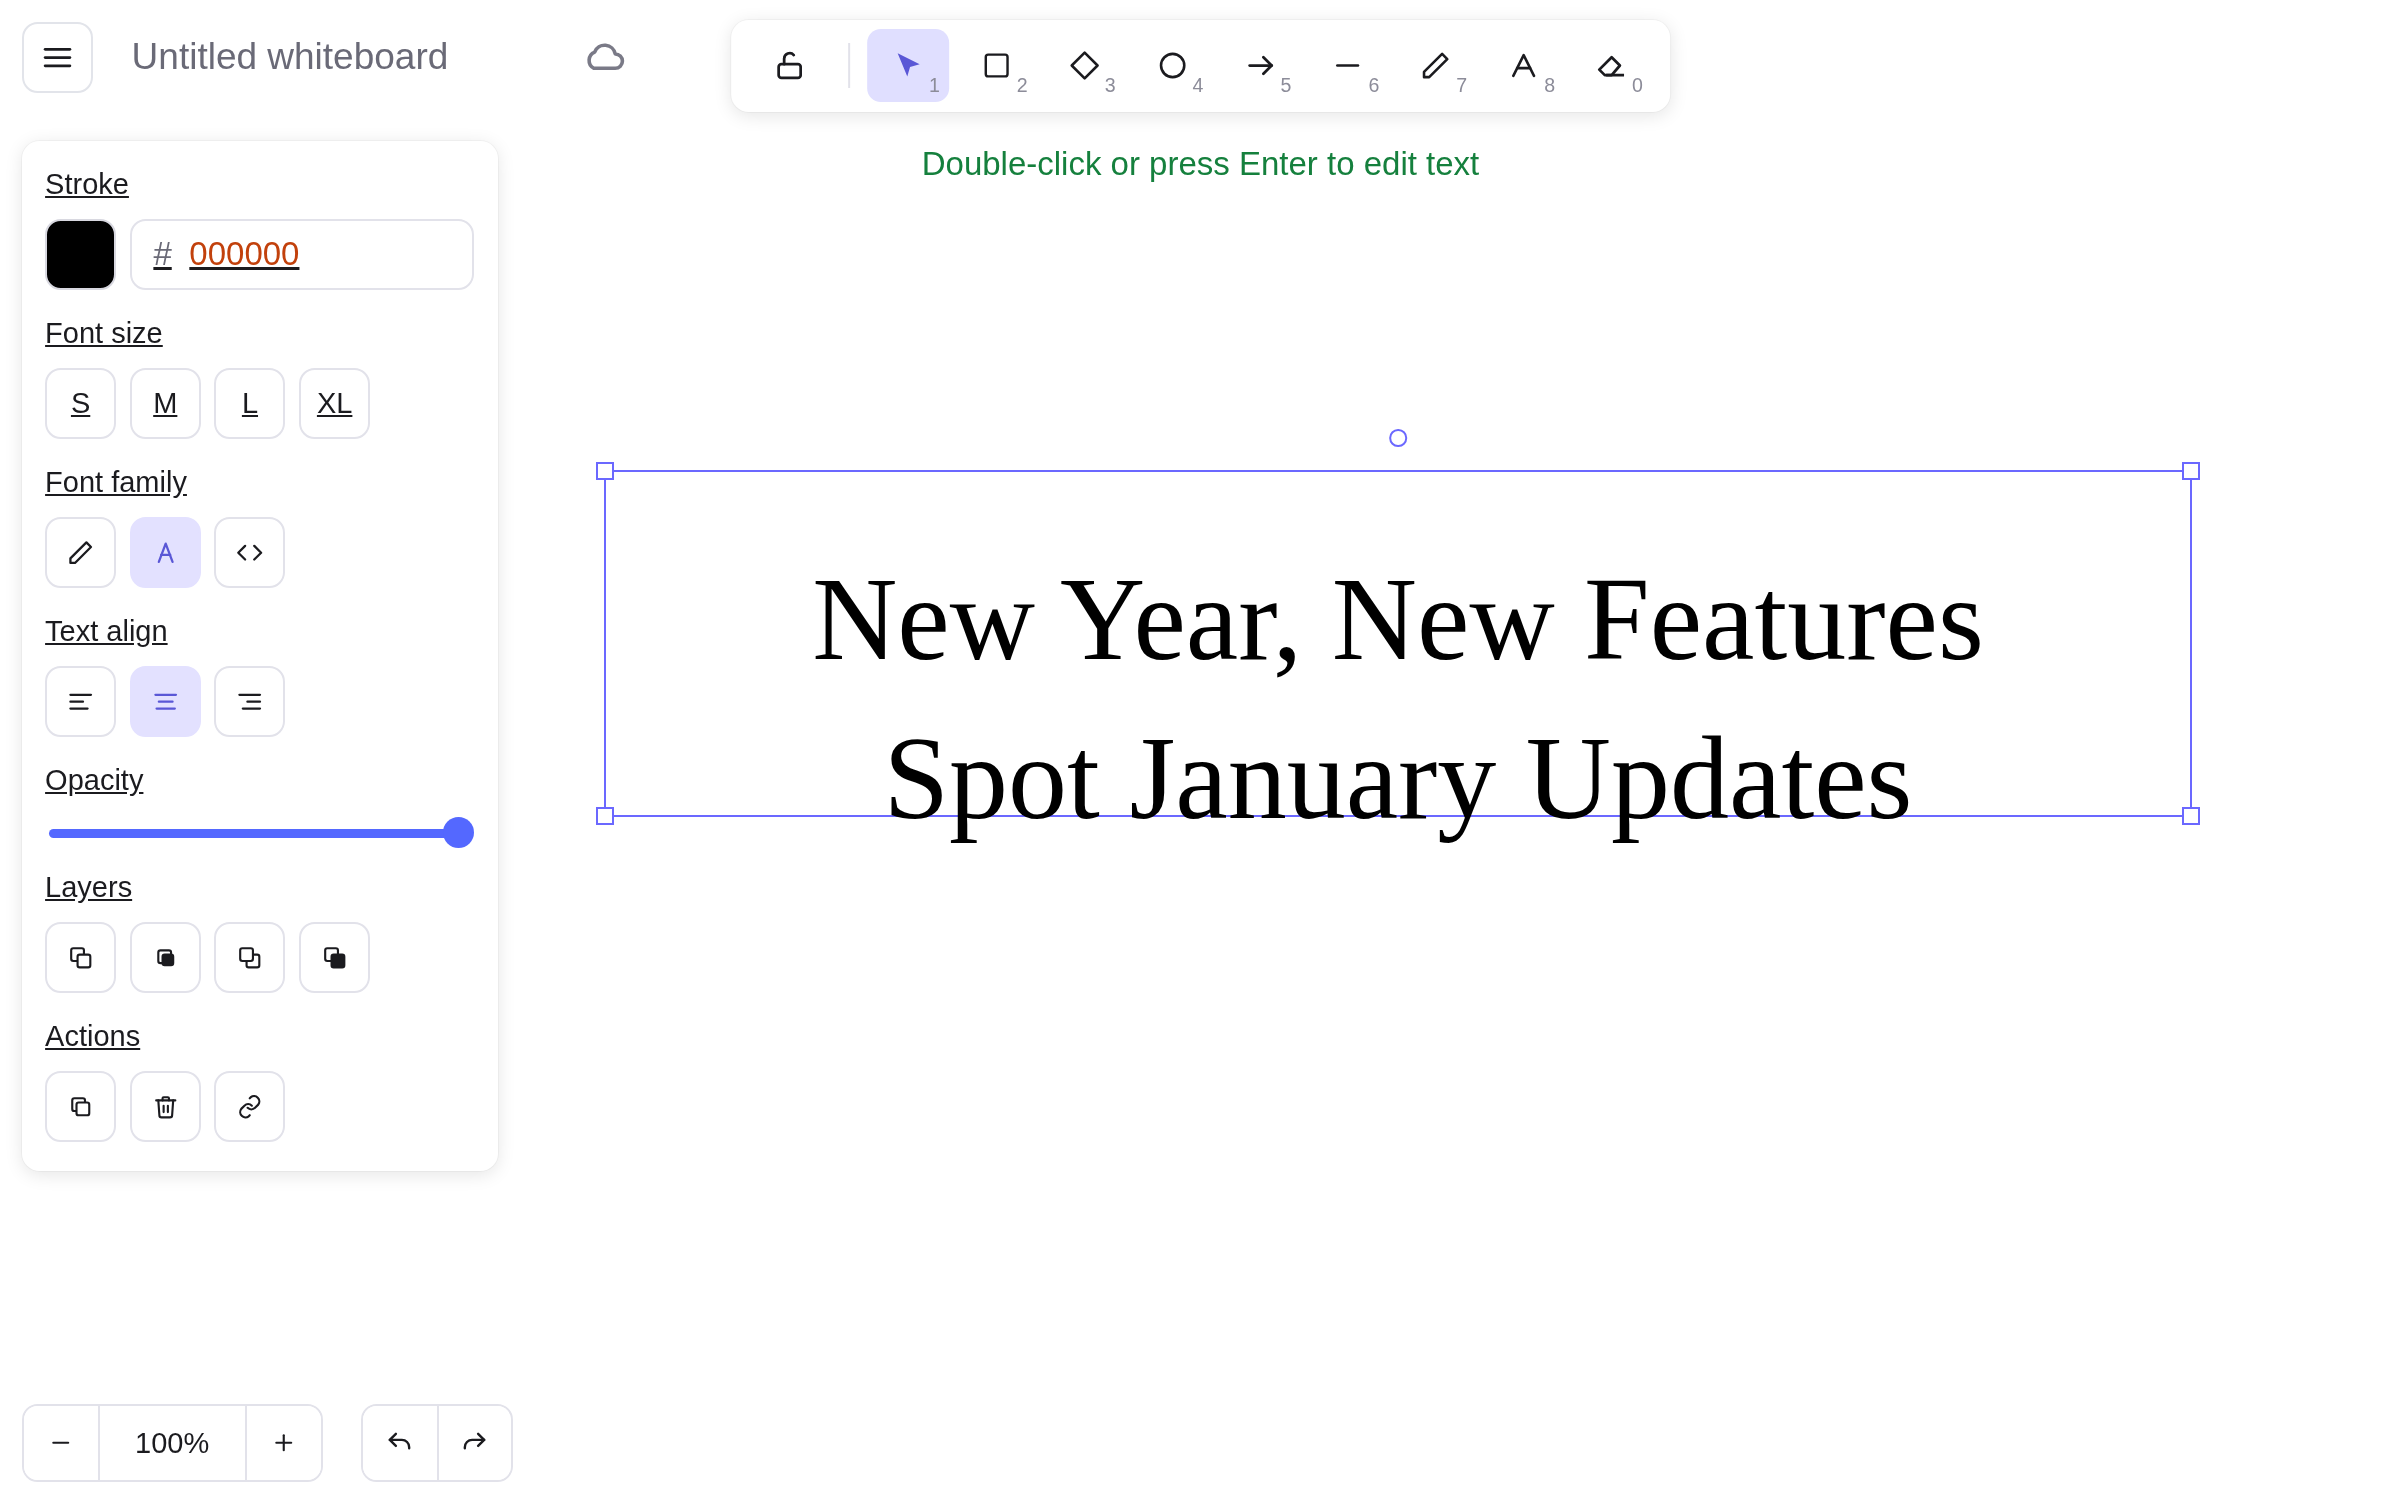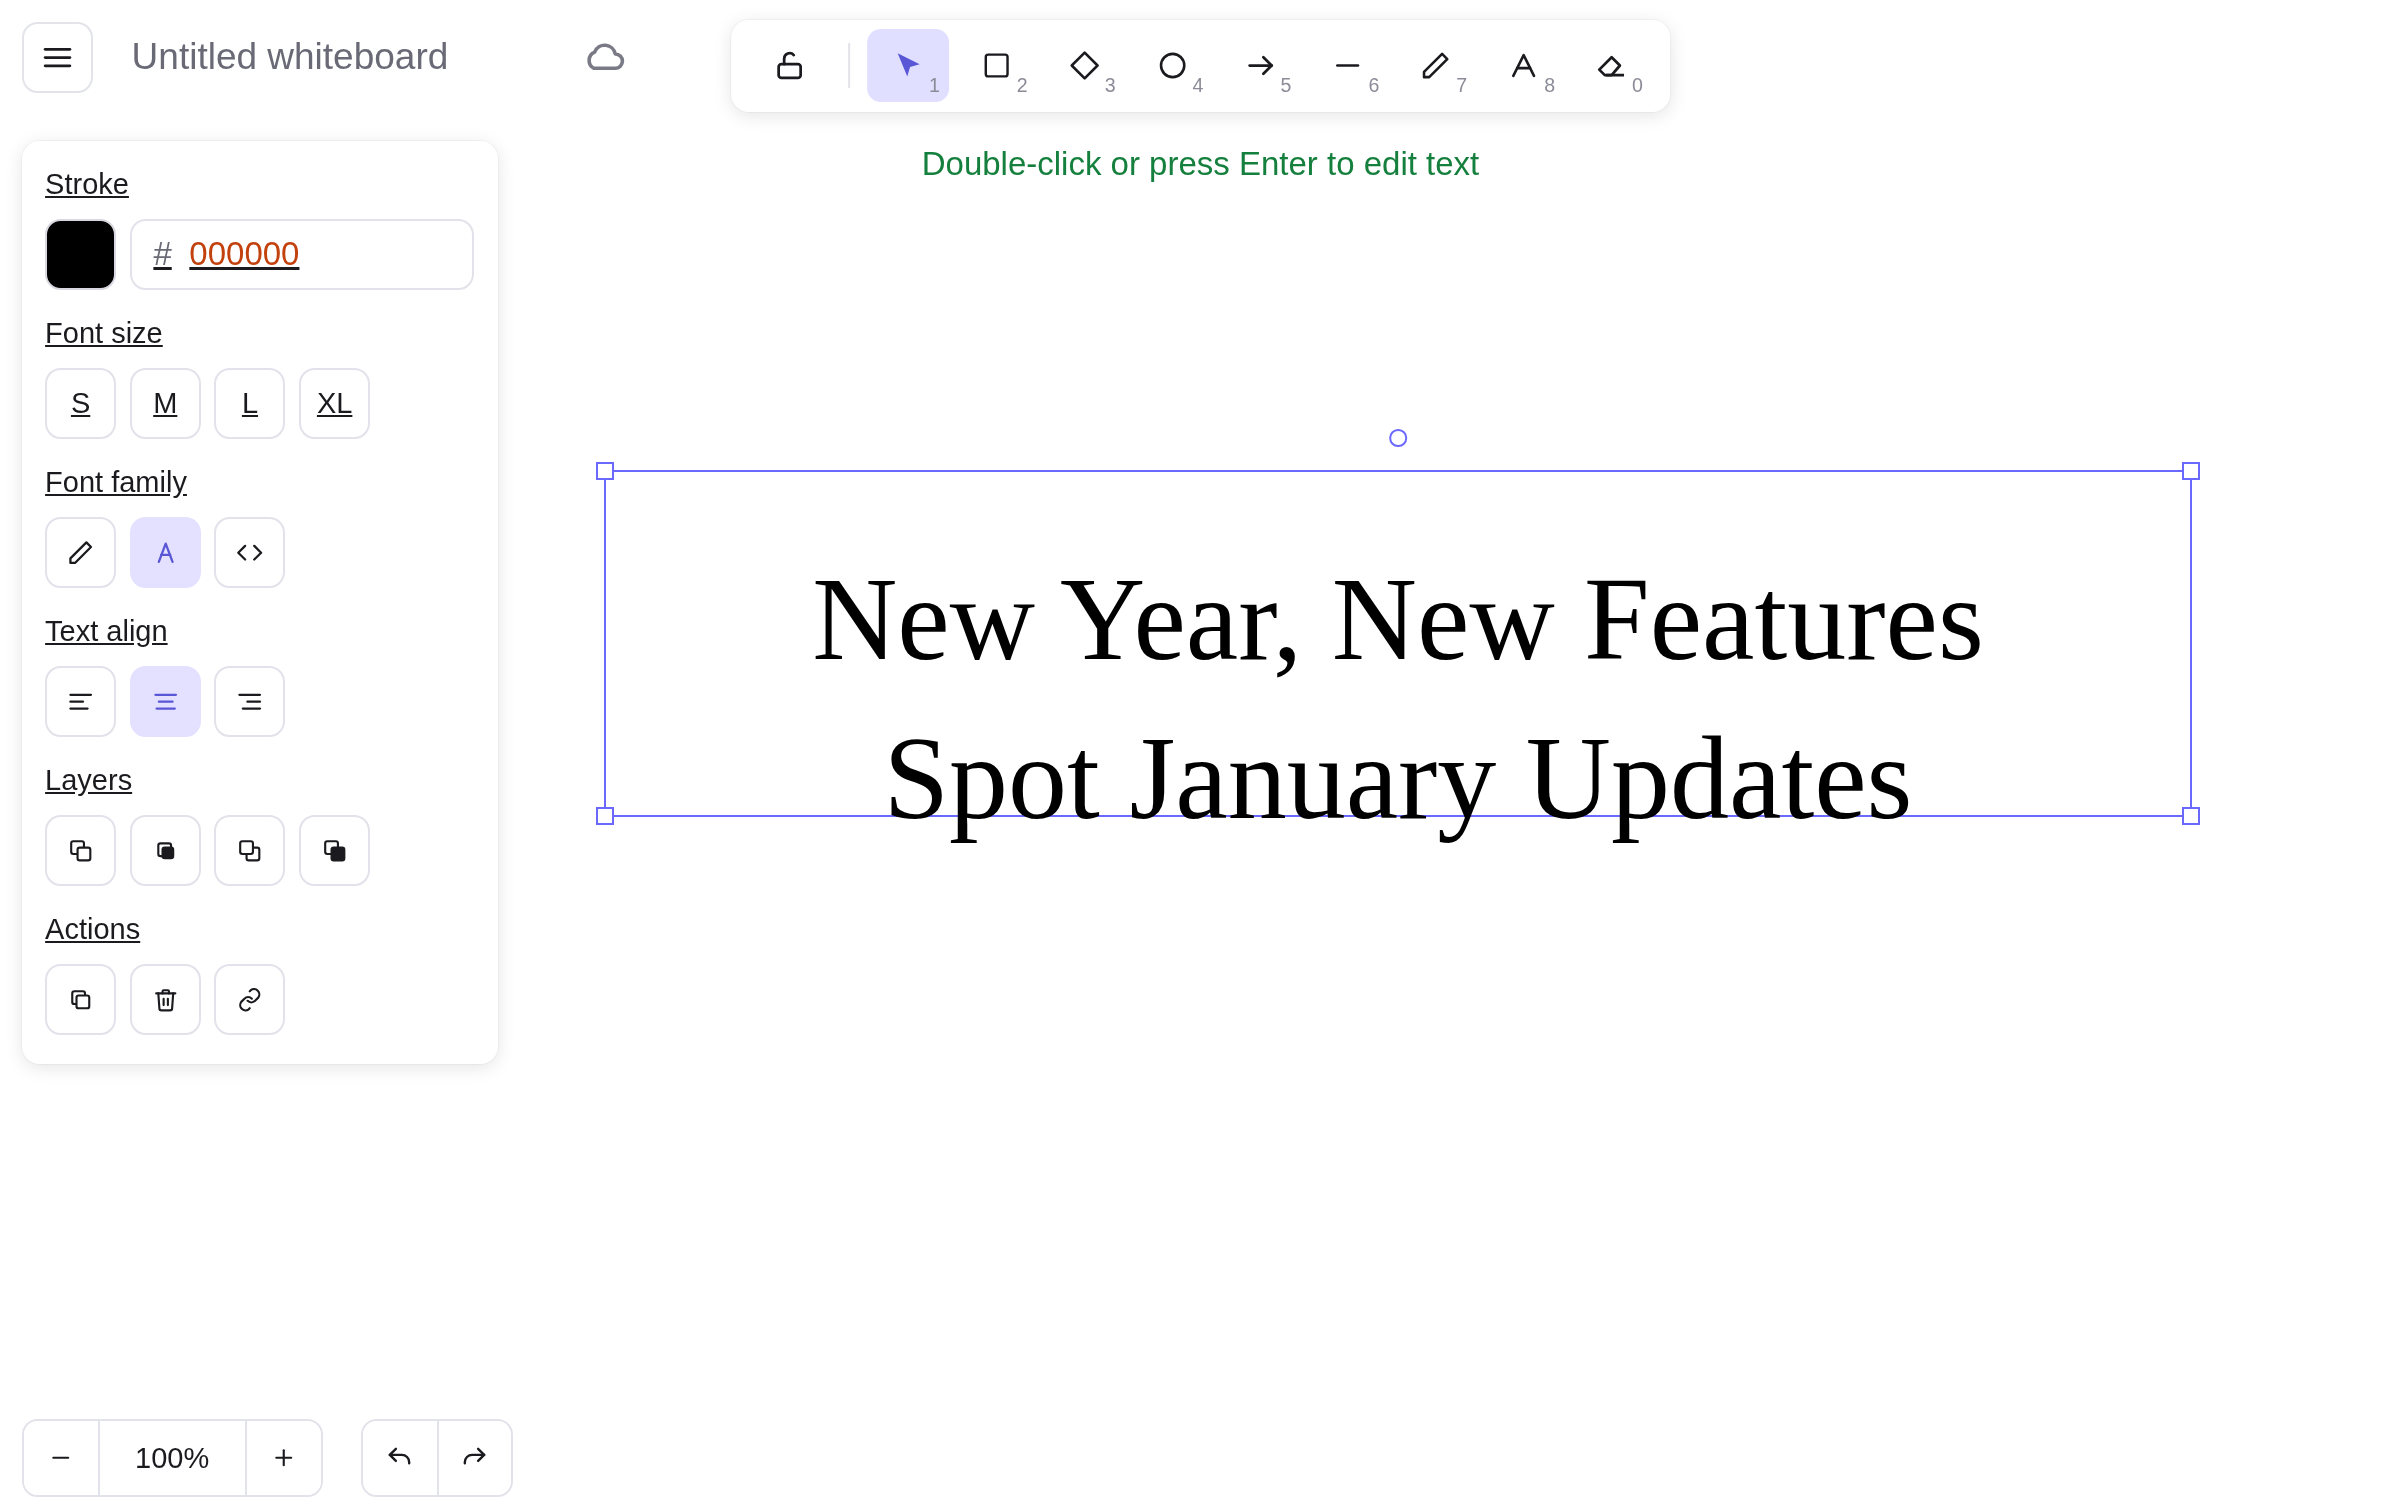--- a/index.html
+++ b/index.html
@@ -178,21 +178,21 @@
   right: 0;
   width: 31px;
   height: 31px;
   background: #5468ff;
   border-radius: 50%;
 }
 
 
 .bottom-left {
   position: absolute;
-  bottom: 14px;
+  bottom: 29px;
   left: 21.6px;
   display: flex;
   gap: 38px;
 }
 .zoom-group, .undo-group {
   display: flex;
   border: 2px solid #e2e2ea;
   border-radius: 15.7px;
   overflow: hidden;
   background: #fff;
@@ -462,20 +462,27 @@
             <svg width="27.4" height="27.4" viewBox="0 0 24 24" fill="none" stroke="#1b1b1f" stroke-width="2" stroke-linecap="round">
               <line x1="3" y1="6" x2="21" y2="6"></line>
               <line x1="10" y1="12" x2="21" y2="12"></line>
               <line x1="6" y1="18" x2="21" y2="18"></line>
             </svg>
           </span>
       </button>
     </div>
   </div>
 
+  <div class="panel-section">
+    <div class="panel-label">Opacity</div>
+    <div class="slider-wrap">
+      <div class="slider-track"></div>
+      <div class="slider-thumb"></div>
+    </div>
+  </div>
 
   <div class="panel-section">
     <div class="panel-label">Layers</div>
     <div class="row">
       <button class="opt-btn">
         <span>
             <svg width="25.5" height="25.5" viewBox="0 0 24 24" fill="none" stroke="#1b1b1f" stroke-width="2">
               <rect x="3" y="3" width="12" height="12" rx="2"></rect>
               <rect x="9" y="9" width="12" height="12" rx="2" fill="#fff"></rect>
             </svg>

